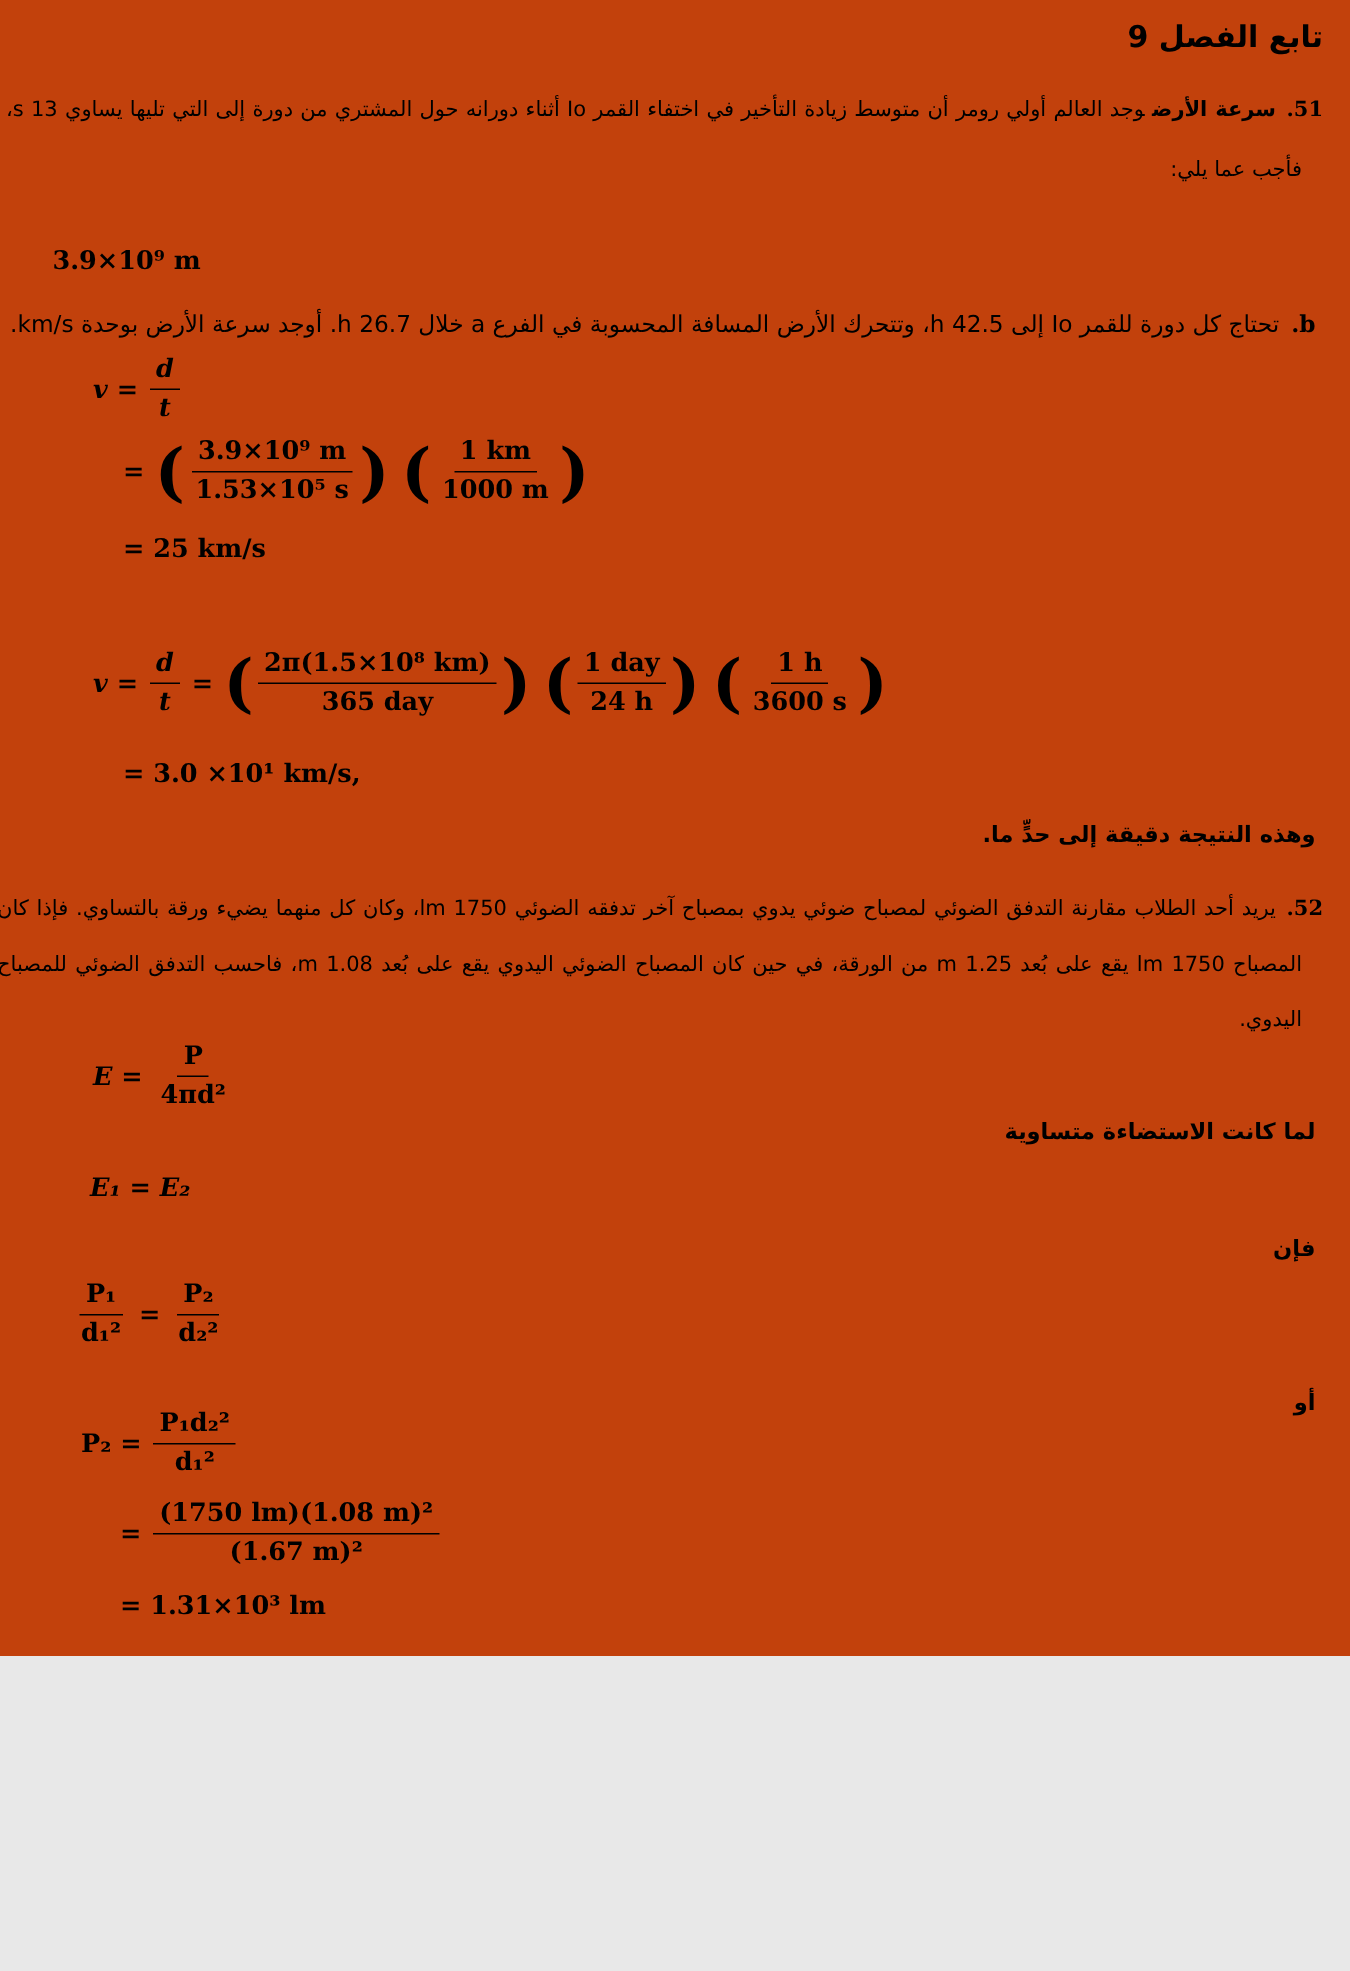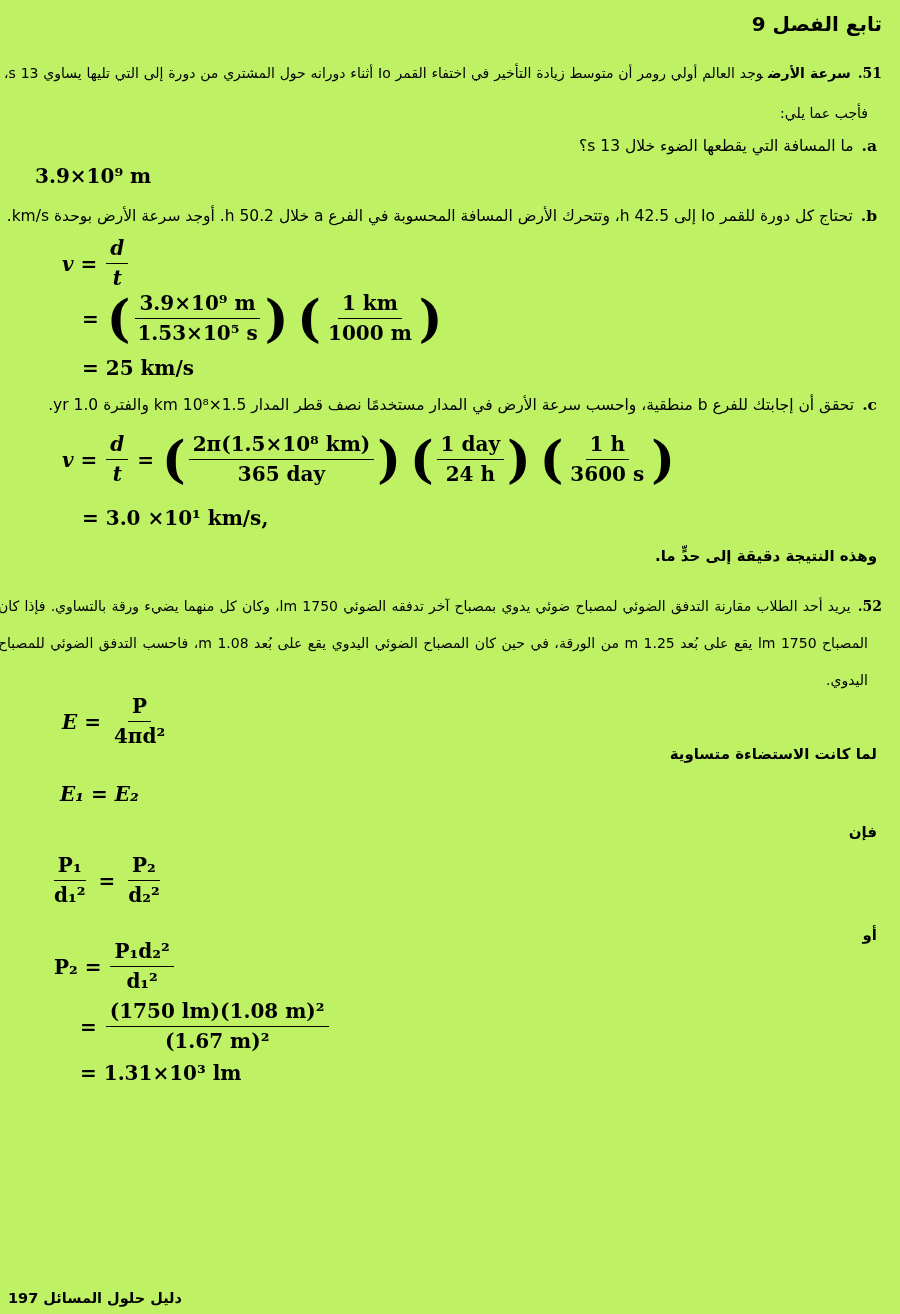--- a/index.html
+++ b/index.html
@@ -1,19 +1,19 @@
 <!DOCTYPE html>
 <html lang="ar"><head>
 <meta charset="utf-8">
 <style>
   html,body{margin:0;padding:0;background:#e8e8e8;}
   #page{
     position:relative;
-    width:900px;height:1314px;
-    background:#bef264;
+    width:900px;height:1104px;
+    background:#c2410c;
     color:#000;
     margin:0 auto;
     overflow:hidden;
     font-family:"DejaVu Sans", sans-serif;
   }
   .abs{position:absolute;}
   .b{font-weight:bold;}
   
   .title{
     right:18px;top:12px;
@@ -51,21 +51,21 @@
     font-size:15px;
     font-weight:bold;
     white-space:nowrap;
   }
   
   .eq{
     display:flex;
     align-items:center;
     font-family:"DejaVu Serif", serif;
     font-weight:bold;
-    font-size:20px;
+    font-size:17px;
     white-space:pre;
     color:#000;
   }
   .eq .it{font-style:italic;}
   .frac{
     display:inline-flex;
     flex-direction:column;
     align-items:center;
     text-align:center;
     margin:0 2px;
@@ -91,39 +91,33 @@
 <body>
 
 <div id="page">
 
   <div class="abs title">تابع الفصل 9</div>
 
   <div class="abs para" dir="rtl" style="top:53px;right:18px;width:864px;">
     <span class="num">51.</span><span class="b lead">سرعة الأرض</span><span>وجد العالم أولي رومر أن متوسط زيادة التأخير في اختفاء القمر Io أثناء دورانه حول المشتري من دورة إلى التي تليها يساوي 13 s، فأجب عما يلي:</span>
   </div>
 
-  <div class="abs part" dir="rtl" style="top:136px;">
-    <span class="plabel">a.</span><span>ما المسافة التي يقطعها الضوء خلال 13 s؟</span>
-  </div>
 
   <div class="abs eq" style="top:164px;left:35px;">3.9×10⁹ m</div>
 
   <div class="abs part" dir="rtl" style="top:206px;">
-    <span class="plabel">b.</span><span>تحتاج كل دورة للقمر Io إلى 42.5 h، وتتحرك الأرض المسافة المحسوبة في الفرع a خلال 50.2 h. أوجد سرعة الأرض بوحدة km/s.</span>
+    <span class="plabel">b.</span><span>تحتاج كل دورة للقمر Io إلى 42.5 h، وتتحرك الأرض المسافة المحسوبة في الفرع a خلال 26.7 h. أوجد سرعة الأرض بوحدة km/s.</span>
   </div>
 
   <div class="abs eq" style="top:236px;left:62px;"><span class="it">v </span><span>= </span><span class="frac it"><span class="fnum">d</span><span class="fden">t</span></span></div>
 
   <div class="abs eq" style="top:291px;left:82px;"><span>= </span><span class="paren">(</span><span class="frac"><span class="fnum">3.9×10⁹ m</span><span class="fden">1.53×10⁵ s</span></span><span class="paren">)</span><span> </span><span class="paren">(</span><span class="frac"><span class="fnum">1 km</span><span class="fden">1000 m</span></span><span class="paren">)</span></div>
 
   <div class="abs eq" style="top:356px;left:82px;"><span>= 25 km/s</span></div>
 
-  <div class="abs part" dir="rtl" style="top:395px;">
-    <span class="plabel">c.</span><span>تحقق أن إجابتك للفرع b منطقية، واحسب سرعة الأرض في المدار مستخدمًا نصف قطر المدار 1.5×10⁸ km والفترة 1.0 yr.</span>
-  </div>
 
   <div class="abs eq" style="top:432px;left:62px;"><span class="it">v </span><span>= </span><span class="frac it"><span class="fnum">d</span><span class="fden">t</span></span><span> = </span><span class="paren">(</span><span class="frac"><span class="fnum">2π(1.5×10⁸ km)</span><span class="fden">365 day</span></span><span class="paren">)</span><span> </span><span class="paren">(</span><span class="frac"><span class="fnum">1 day</span><span class="fden">24 h</span></span><span class="paren">)</span><span> </span><span class="paren">(</span><span class="frac"><span class="fnum">1 h</span><span class="fden">3600 s</span></span><span class="paren">)</span></div>
 
   <div class="abs eq" style="top:506px;left:82px;"><span>= 3.0 ×10¹ km/s,</span></div>
 
   <div class="abs rlabel" style="top:547px;">وهذه النتيجة دقيقة إلى حدٍّ ما.</div>
 
   <div class="abs para" dir="rtl" style="top:588px;right:18px;width:870px;line-height:37px;">
     <span class="num">52.</span><span>يريد أحد الطلاب مقارنة التدفق الضوئي لمصباح ضوئي يدوي بمصباح آخر تدفقه الضوئي 1750 lm، وكان كل منهما يضيء ورقة بالتساوي. فإذا كان المصباح 1750 lm يقع على بُعد 1.25 m من الورقة، في حين كان المصباح الضوئي اليدوي يقع على بُعد 1.08 m، فاحسب التدفق الضوئي للمصباح اليدوي.</span>
   </div>

